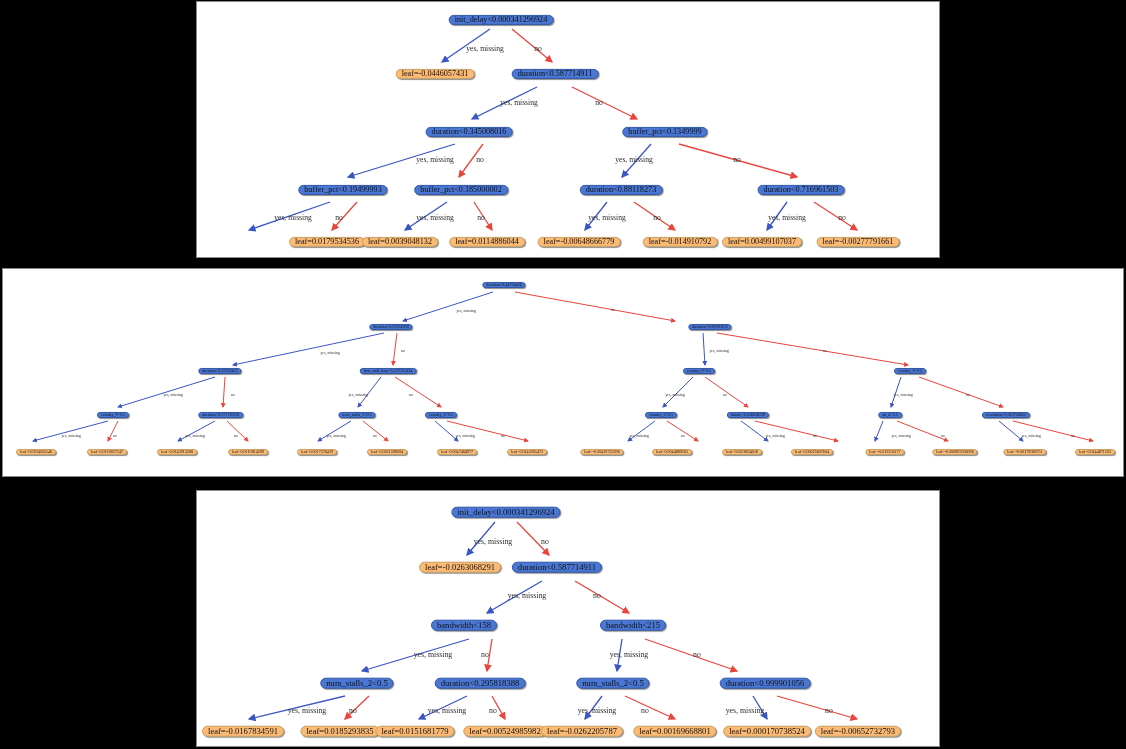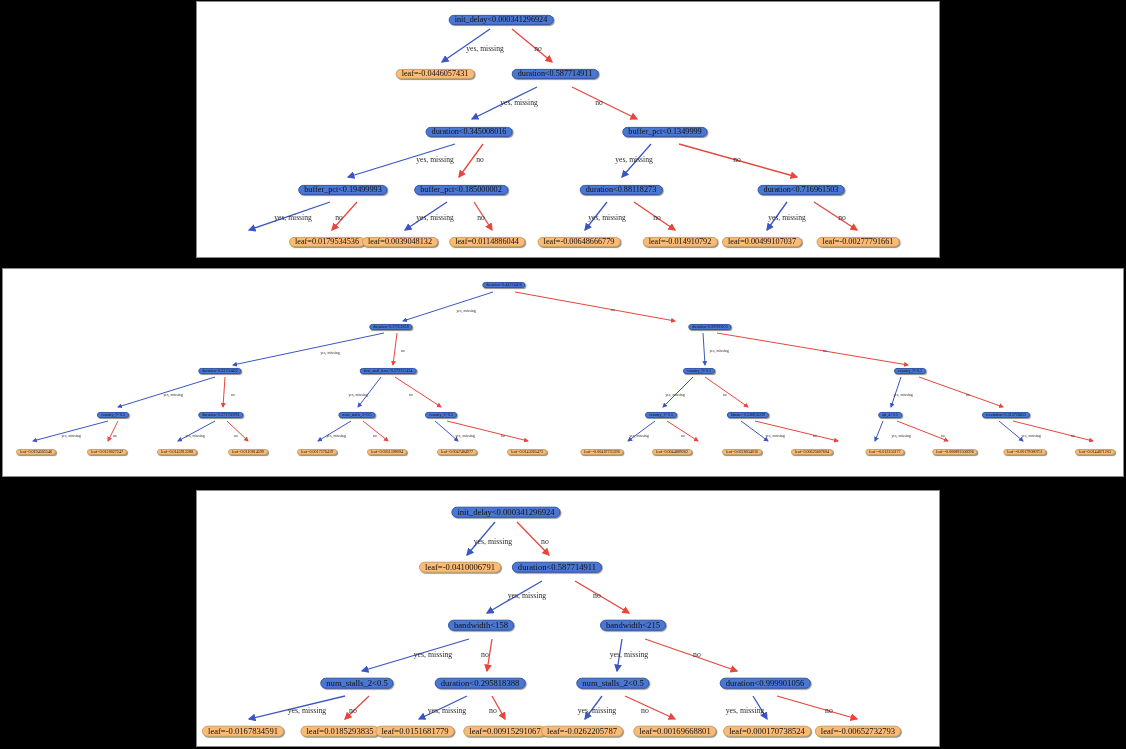--- a/index.html
+++ b/index.html
@@ -231,32 +231,32 @@
         <path d="M270,205 L222,228" stroke="#3b56c4" marker-end="url(#ab3)"></path>
         <path d="M295,205 L308,228" stroke="#e8453c" marker-end="url(#ar3)"></path>
         <path d="M405,205 L388,228" stroke="#3b56c4" marker-end="url(#ab3)"></path>
         <path d="M428,205 L478,228" stroke="#e8453c" marker-end="url(#ar3)"></path>
         <path d="M556,205 L570,228" stroke="#3b56c4" marker-end="url(#ab3)"></path>
         <path d="M580,205 L660,228" stroke="#e8453c" marker-end="url(#ar3)"></path>
       </g>
     </svg>
 
     <div class="node split" style="left:309px;top:21px;">init_delay&lt;0.000341296924</div>
-    <div class="node leaf" style="left:263px;top:76px;">leaf=-0.0410006791</div>
+    <div class="node leaf" style="left:263px;top:76px;">leaf=-0.0263068291</div>
     <div class="node split" style="left:360px;top:76px;">duration&lt;0.587714911</div>
-    <div class="node split" style="left:284px;top:134px;">bandwidth&lt;158</div>
+    <div class="node split" style="left:267px;top:134px;">bandwidth&lt;158</div>
     <div class="node split" style="left:436px;top:134px;">bandwidth&lt;215</div>
     <div class="node split" style="left:160px;top:192px;">num_stalls_2&lt;0.5</div>
     <div class="node split" style="left:283px;top:192px;">duration&lt;0.295818388</div>
     <div class="node split" style="left:416px;top:192px;">num_stalls_2&lt;0.5</div>
     <div class="node split" style="left:568px;top:192px;">duration&lt;0.999901056</div>
     <div class="node leaf" style="left:46px;top:240px;">leaf=-0.0167834591</div>
     <div class="node leaf" style="left:143px;top:240px;">leaf=0.0185293835</div>
     <div class="node leaf" style="left:218px;top:240px;">leaf=0.0151681779</div>
-    <div class="node leaf" style="left:308px;top:240px;">leaf=0.00915291067</div>
+    <div class="node leaf" style="left:308px;top:240px;">leaf=0.00524985982</div>
     <div class="node leaf" style="left:385px;top:240px;">leaf=-0.0262205787</div>
     <div class="node leaf" style="left:478px;top:240px;">leaf=0.00169668801</div>
     <div class="node leaf" style="left:570px;top:240px;">leaf=0.000170738524</div>
     <div class="node leaf" style="left:661px;top:240px;">leaf=-0.00652732793</div>
 
     <span class="elabel" style="left:296px;top:50px;">yes, missing</span>
     <span class="elabel" style="left:348px;top:50px;">no</span>
     <span class="elabel" style="left:330px;top:104px;">yes, missing</span>
     <span class="elabel" style="left:400px;top:104px;">no</span>
     <span class="elabel" style="left:236px;top:163px;">yes, missing</span>

